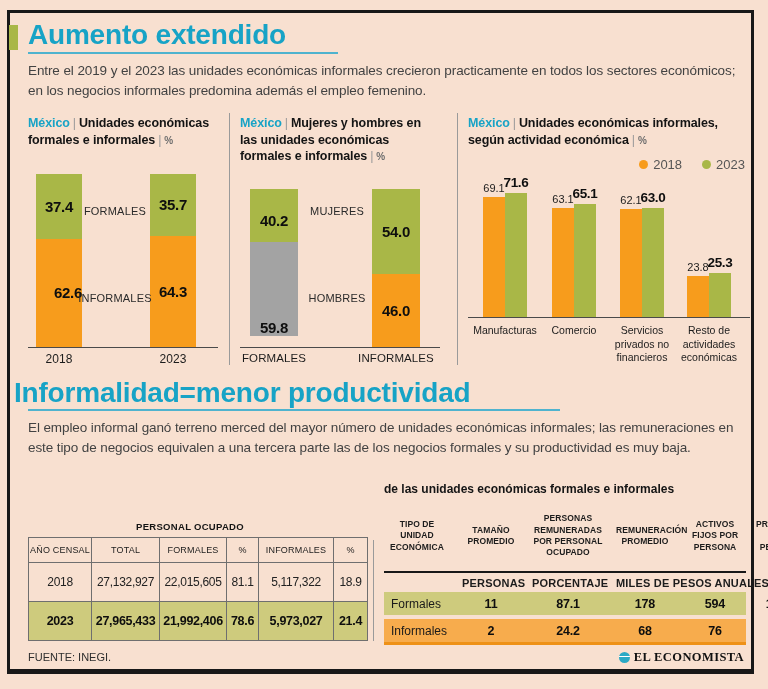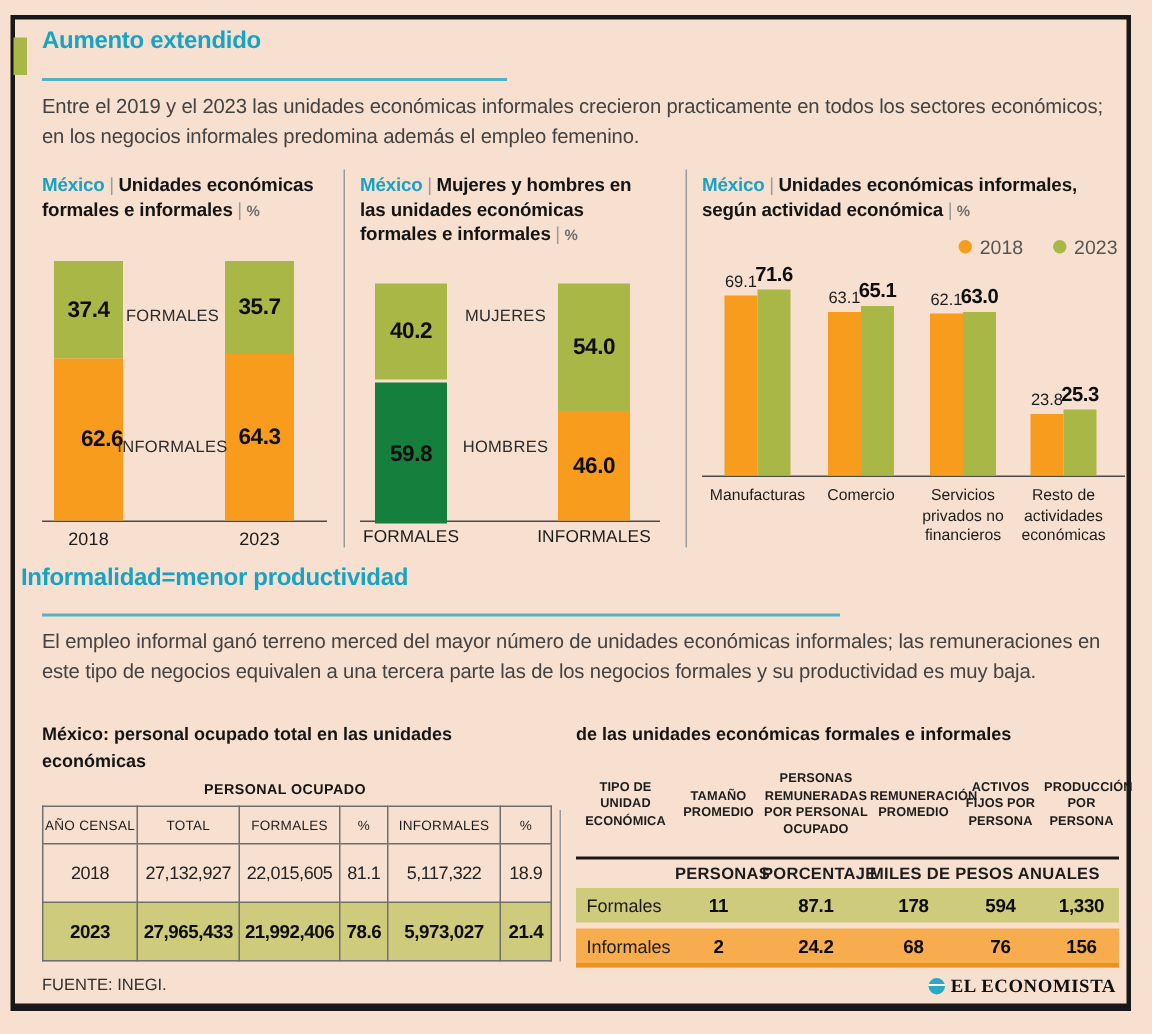--- a/index.html
+++ b/index.html
@@ -9,21 +9,21 @@
     font-family:"Liberation Sans", sans-serif;
     color:#1c1c1c;
   }
   .frame{
     position:absolute;left:7px;top:10px;width:747px;height:664px;
     border:3px solid #181818;border-bottom-width:5px;box-sizing:border-box;
     pointer-events:none;
   }
   .accent-bar{position:absolute;left:9px;top:25px;width:9px;height:25px;background:#a9b747;}
   .h1{
-    position:absolute;font-size:16px;font-weight:700;color:#17a3c6;letter-spacing:-0.2px;
+    position:absolute;font-size:28px;font-weight:700;color:#17a3c6;letter-spacing:-0.2px;
   }
   .rule{position:absolute;height:2px;background:#4fb3ce;}
   .intro{
     position:absolute;font-size:13.5px;line-height:1.5;color:#424242;letter-spacing:-0.1px;
   }
   .divider-v{position:absolute;width:1px;background:#9a9a9a;}
   .panel-title{
     position:absolute;font-size:12.5px;font-weight:700;line-height:1.32;color:#141414;letter-spacing:-0.1px;
   }
   .panel-title .mx{color:#17a3c6;}
@@ -49,21 +49,21 @@
   .dot-g{background:#a9b747;}
   .tbl-title{position:absolute;font-size:12px;font-weight:700;line-height:1.5;color:#141414;}
   .group-head{position:absolute;font-size:9.5px;font-weight:700;text-align:center;letter-spacing:0.3px;color:#141414;}
   table.ltable{position:absolute;left:28px;top:537px;border-collapse:collapse;table-layout:fixed;}
   table.ltable th, table.ltable td{
     border:1px solid #6f6f6f;text-align:center;padding:0 1px;overflow:visible;white-space:nowrap;
   }
   table.ltable th{font-size:9px;font-weight:400;height:24px;letter-spacing:0.2px;}
   table.ltable td{font-size:12px;height:38px;letter-spacing:-0.3px;color:#222;}
   table.ltable tr.hl td{background:#cecb7d;font-weight:700;font-size:12.5px;color:#0e0e0e;}
-  .grid6{display:grid;grid-template-columns:66px 58px 72px 58px 58px 50px;}
+  .grid6{display:grid;grid-template-columns:66px 58px 72px 58px 58px 50px;gap:12px;}
   .rt-head{
     position:absolute;left:384px;top:503px;width:362px;height:66px;
     align-items:center;font-size:8.5px;font-weight:700;line-height:1.35;text-align:center;letter-spacing:0.1px;
   }
   .rt-rule{position:absolute;left:384px;top:571px;width:362px;height:2px;background:#181818;}
   .rt-sub{
     position:absolute;left:384px;top:576px;width:362px;height:14px;
     align-items:center;font-size:11px;font-weight:700;text-align:left;letter-spacing:0.2px;
   }
   .rt-sub .span3{grid-column:4/7;}
@@ -132,21 +132,21 @@
       <div class="segval">64.3</div>
     </div>
     <div class="axlab" style="left: 100px; top: 178px; width: 90px; font-size: 12px;">2023</div>
     <div class="midlab" style="left: 42px; top: 31px; width: 90px;">FORMALES</div>
     <div class="midlab" style="left: 42px; top: 118px; width: 90px;">INFORMALES</div>
   </div>
 <div id="c2" class="chart" style="left:240px;top:189px;width:200px;height:158px;">
     <div class="seg" style="left: 10px; top: 0px; width: 48px; height: 63.516px; background: rgb(169, 183, 71);">
       <div class="segval">40.2</div>
     </div>
-    <div class="seg" style="left: 10px; top: 66px; width: 48px; height: 94.484px; background: #15803d;">
+    <div class="seg" style="left: 10px; top: 53px; width: 48px; height: 94.484px; background: #a3a3a3; align-items: flex-end;">
       <div class="segval">59.8</div>
     </div>
     <div class="axlab" style="left: -11px; top: 163px; width: 90px; font-size: 11.5px;">FORMALES</div>
     <div class="seg" style="left: 132px; top: 0px; width: 48px; height: 85.32px; background: rgb(169, 183, 71);">
       <div class="segval">54.0</div>
     </div>
     <div class="seg" style="left: 132px; top: 85.32px; width: 48px; height: 72.68px; background: rgb(247, 156, 28);">
       <div class="segval">46.0</div>
     </div>
     <div class="axlab" style="left: 111px; top: 163px; width: 90px; font-size: 11.5px;">INFORMALES</div>
@@ -174,21 +174,20 @@
     <div class="gv0" style="left: 205px; top: 73.7821px; width: 50px;">23.8</div>
     <div class="gv1" style="left: 227px; top: 68.1844px; width: 50px;">25.3</div>
     <div class="gcat" style="left: 199px; top: 137px; width: 84px;">Resto de actividades económicas</div>
   </div>
 
 <div class="h1" style="left:14px;top:377px;">Informalidad=menor productividad</div>
 <div class="rule" style="left:28px;top:409px;width:532px;"></div>
 <div class="intro" style="left:28px;top:418px;width:714px;">El empleo informal ganó terreno merced del mayor número de unidades económicas informales; las remuneraciones en este tipo de negocios equivalen a una tercera parte las de los negocios formales y su productividad es muy baja.</div>
 
 <div class="tbl-title" style="left:28px;top:480px;width:330px;">
-  <div>México: personal ocupado total en las unidades económicas</div>
 </div>
 <div class="group-head" style="left:28px;top:521px;width:324px;">PERSONAL OCUPADO</div>
 
 <table class="ltable">
   <colgroup>
       <col style="width:48px">
       <col style="width:68px">
       <col style="width:67px">
       <col style="width:32px">
       <col style="width:75px">

